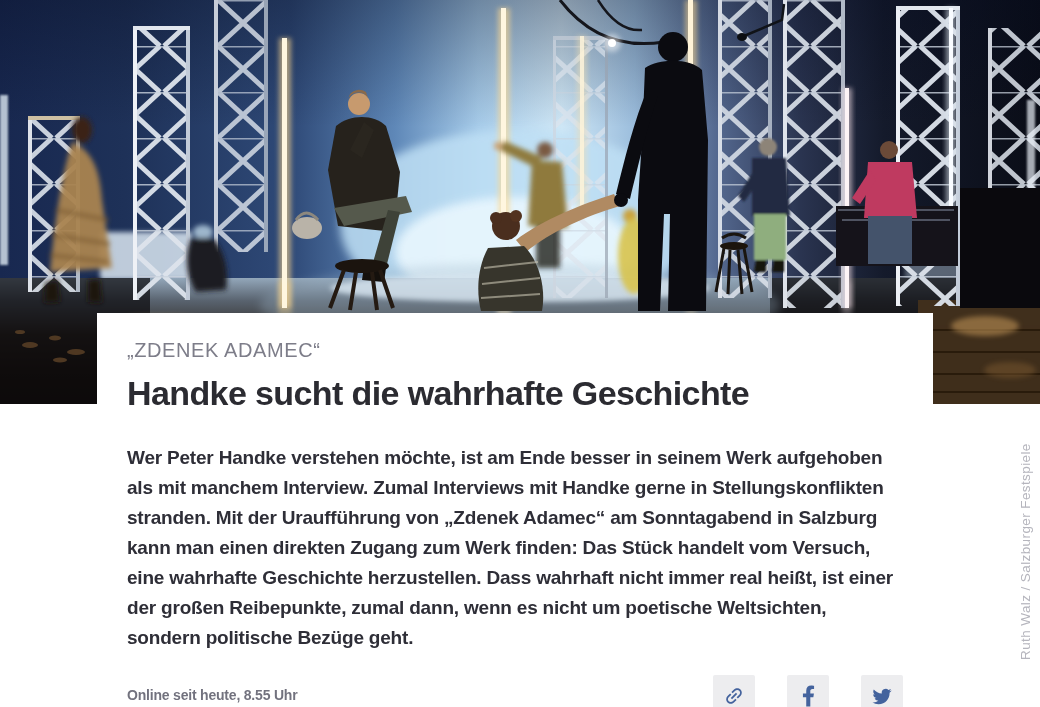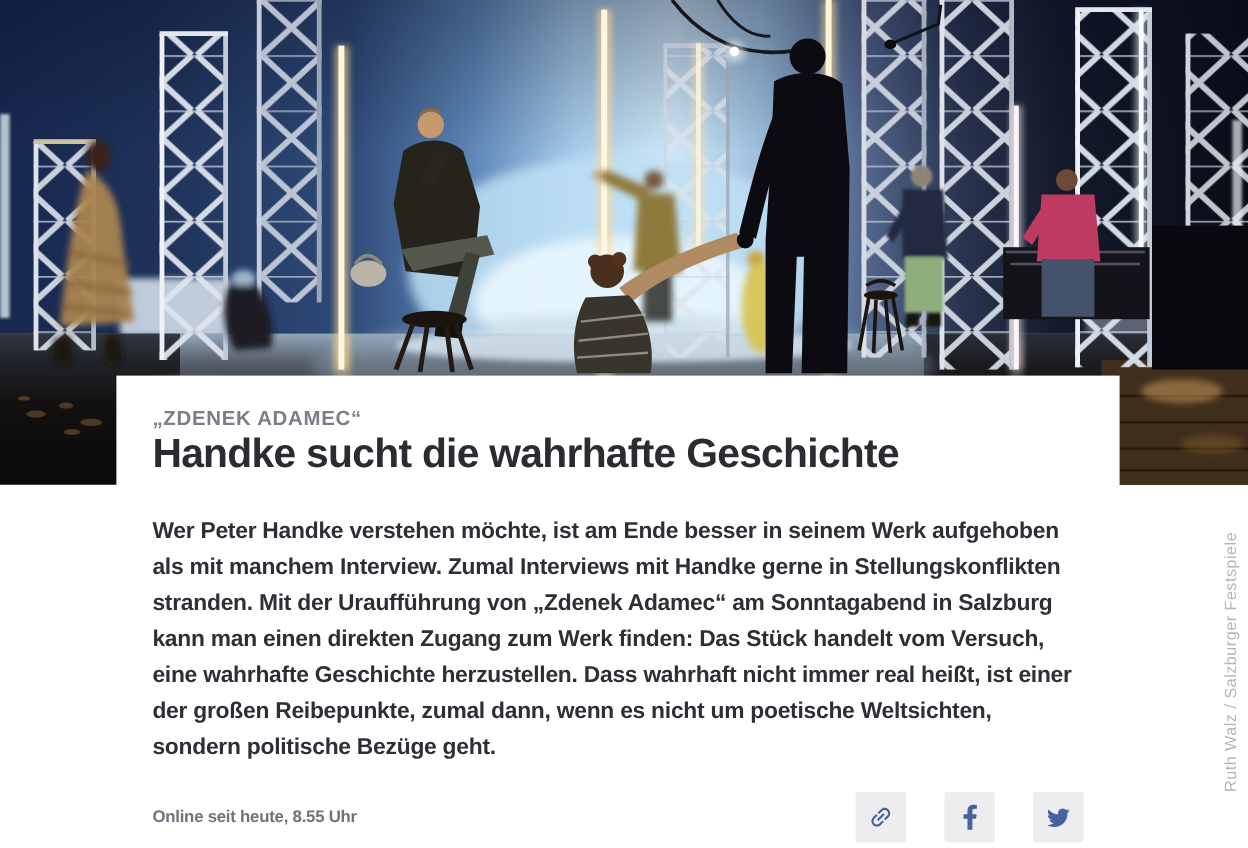--- a/index.html
+++ b/index.html
@@ -23,25 +23,25 @@
     position:absolute;top:430px;right:8px;height:230px;
     writing-mode:vertical-rl;transform:rotate(180deg);
     color:var(--credit);font-size:13.5px;letter-spacing:.4px;line-height:1;
     white-space:nowrap;
   }
   .card{
     position:absolute;left:97px;top:313px;width:836px;height:394px;
     background:#ffffff;padding:26px 30px 0 30px;
   }
   .kicker{
-    color:var(--kicker);font-size:17px;font-weight:bold;
+    color:var(--kicker);font-size:20px;font-weight:normal;
     letter-spacing:.6px;text-transform:uppercase;
   }
   .headline{
-    color:var(--headline);font-size:34px;font-weight:bold;
+    margin-top:12px;color:var(--headline);font-size:34px;font-weight:bold;
     letter-spacing:-.6px;line-height:1.15;
   }
   .lead{
     margin-top:30px;color:var(--body);font-size:19px;font-weight:bold;
     letter-spacing:-.2px;line-height:30px;max-width:776px;
   }
   .card-footer{
     margin-top:22px;display:flex;justify-content:space-between;align-items:flex-start;
   }
   .published{color:var(--meta);font-size:14px;font-weight:bold;margin-top:12px;letter-spacing:-.2px;}

